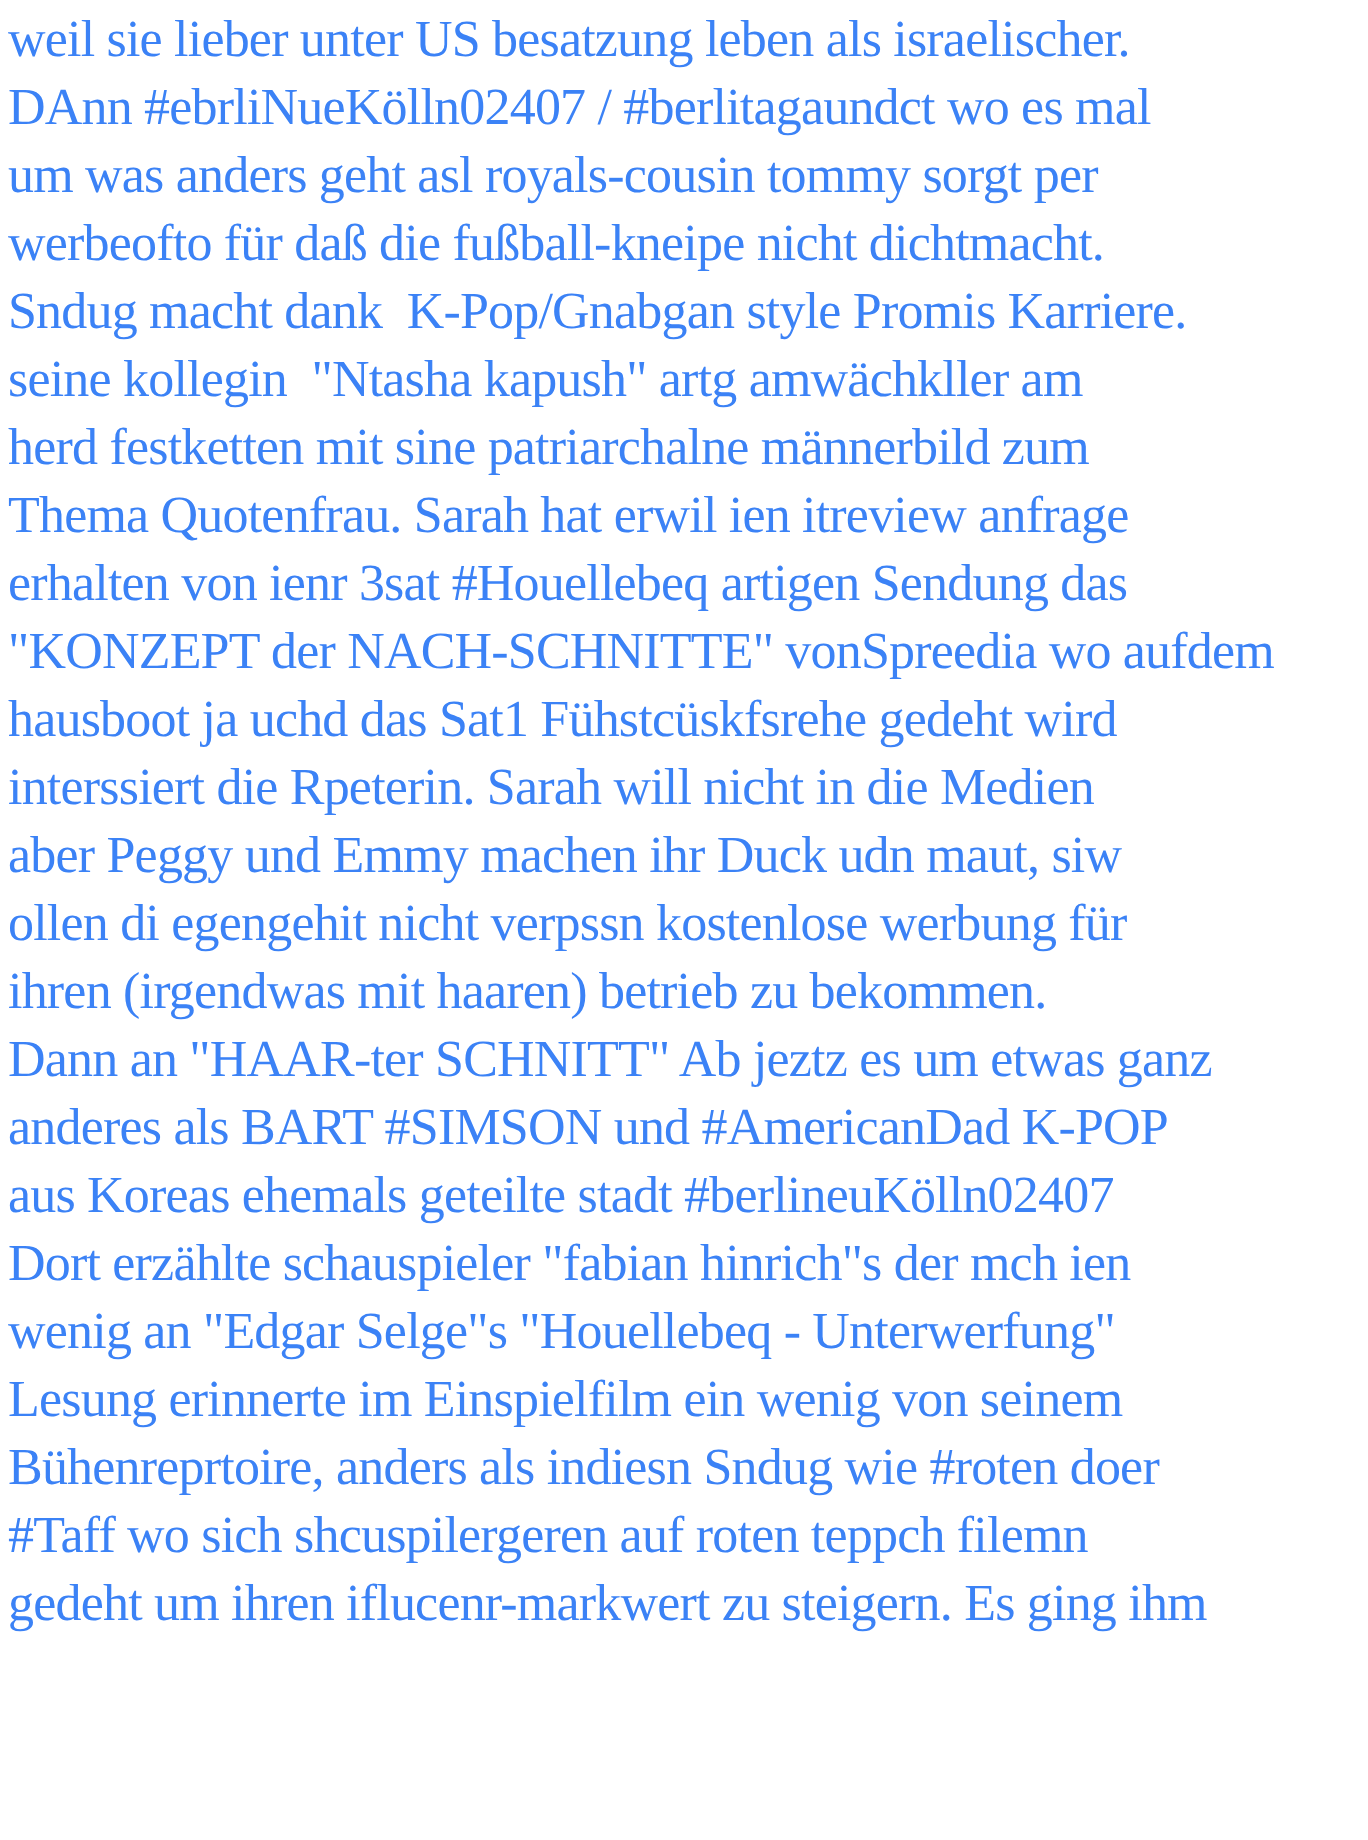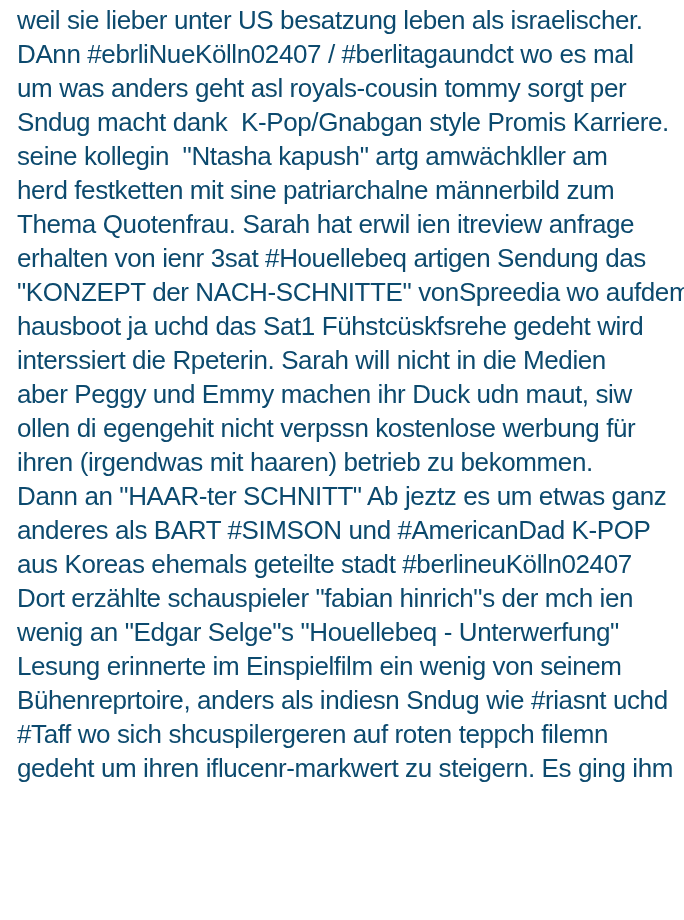--- a/index.html
+++ b/index.html
@@ -9,53 +9,54 @@
   }
   body {
     width: 684px;
     height: 920px;
     overflow: hidden;
   }
   .text-page {
     box-sizing: border-box;
     width: 684px;
     height: 920px;
-    padding: 3px 0 0 17px;
+    padding: 3px 0 0 4px;
     background: #ffffff;
-    font-family: Liberation Sans, sans-serif;
+    font-family: Liberation Serif, serif;
     font-size: 26px;
     line-height: 34px;
-    color: #0c4a6e;
+    color: #3b82f6;
     letter-spacing: -0.4px;
   }
   .text-line {
     white-space: pre;
     height: 34px;
   }
 </style>
 </head>
 <body>
 
 <div class="text-page">
   <div class="text-line">weil sie lieber unter US besatzung leben als israelischer.</div>
   <div class="text-line">DAnn #ebrliNueKölln02407 / #berlitagaundct wo es mal</div>
   <div class="text-line">um was anders geht asl royals-cousin tommy sorgt per</div>
+  <div class="text-line">werbeofto für daß die fußball-kneipe nicht dichtmacht.</div>
   <div class="text-line">Sndug macht dank  K-Pop/Gnabgan style Promis Karriere.</div>
   <div class="text-line">seine kollegin  "Ntasha kapush" artg amwächkller am</div>
   <div class="text-line">herd festketten mit sine patriarchalne männerbild zum</div>
   <div class="text-line">Thema Quotenfrau. Sarah hat erwil ien itreview anfrage</div>
   <div class="text-line">erhalten von ienr 3sat #Houellebeq artigen Sendung das</div>
   <div class="text-line">"KONZEPT der NACH-SCHNITTE" vonSpreedia wo aufdem</div>
   <div class="text-line">hausboot ja uchd das Sat1 Fühstcüskfsrehe gedeht wird</div>
   <div class="text-line">interssiert die Rpeterin. Sarah will nicht in die Medien</div>
   <div class="text-line">aber Peggy und Emmy machen ihr Duck udn maut, siw</div>
   <div class="text-line">ollen di egengehit nicht verpssn kostenlose werbung für</div>
   <div class="text-line">ihren (irgendwas mit haaren) betrieb zu bekommen.</div>
   <div class="text-line">Dann an "HAAR-ter SCHNITT" Ab jeztz es um etwas ganz</div>
   <div class="text-line">anderes als BART #SIMSON und #AmericanDad K-POP</div>
   <div class="text-line">aus Koreas ehemals geteilte stadt #berlineuKölln02407</div>
   <div class="text-line">Dort erzählte schauspieler "fabian hinrich"s der mch ien</div>
   <div class="text-line">wenig an "Edgar Selge"s "Houellebeq - Unterwerfung"</div>
   <div class="text-line">Lesung erinnerte im Einspielfilm ein wenig von seinem</div>
-  <div class="text-line">Bühenreprtoire, anders als indiesn Sndug wie #riasnt uchd</div>
+  <div class="text-line">Bühenreprtoire, anders als indiesn Sndug wie #roten doer</div>
   <div class="text-line">#Taff wo sich shcuspilergeren auf roten teppch filemn</div>
   <div class="text-line">gedeht um ihren iflucenr-markwert zu steigern. Es ging ihm</div>
 </div>
 
 </body></html>

